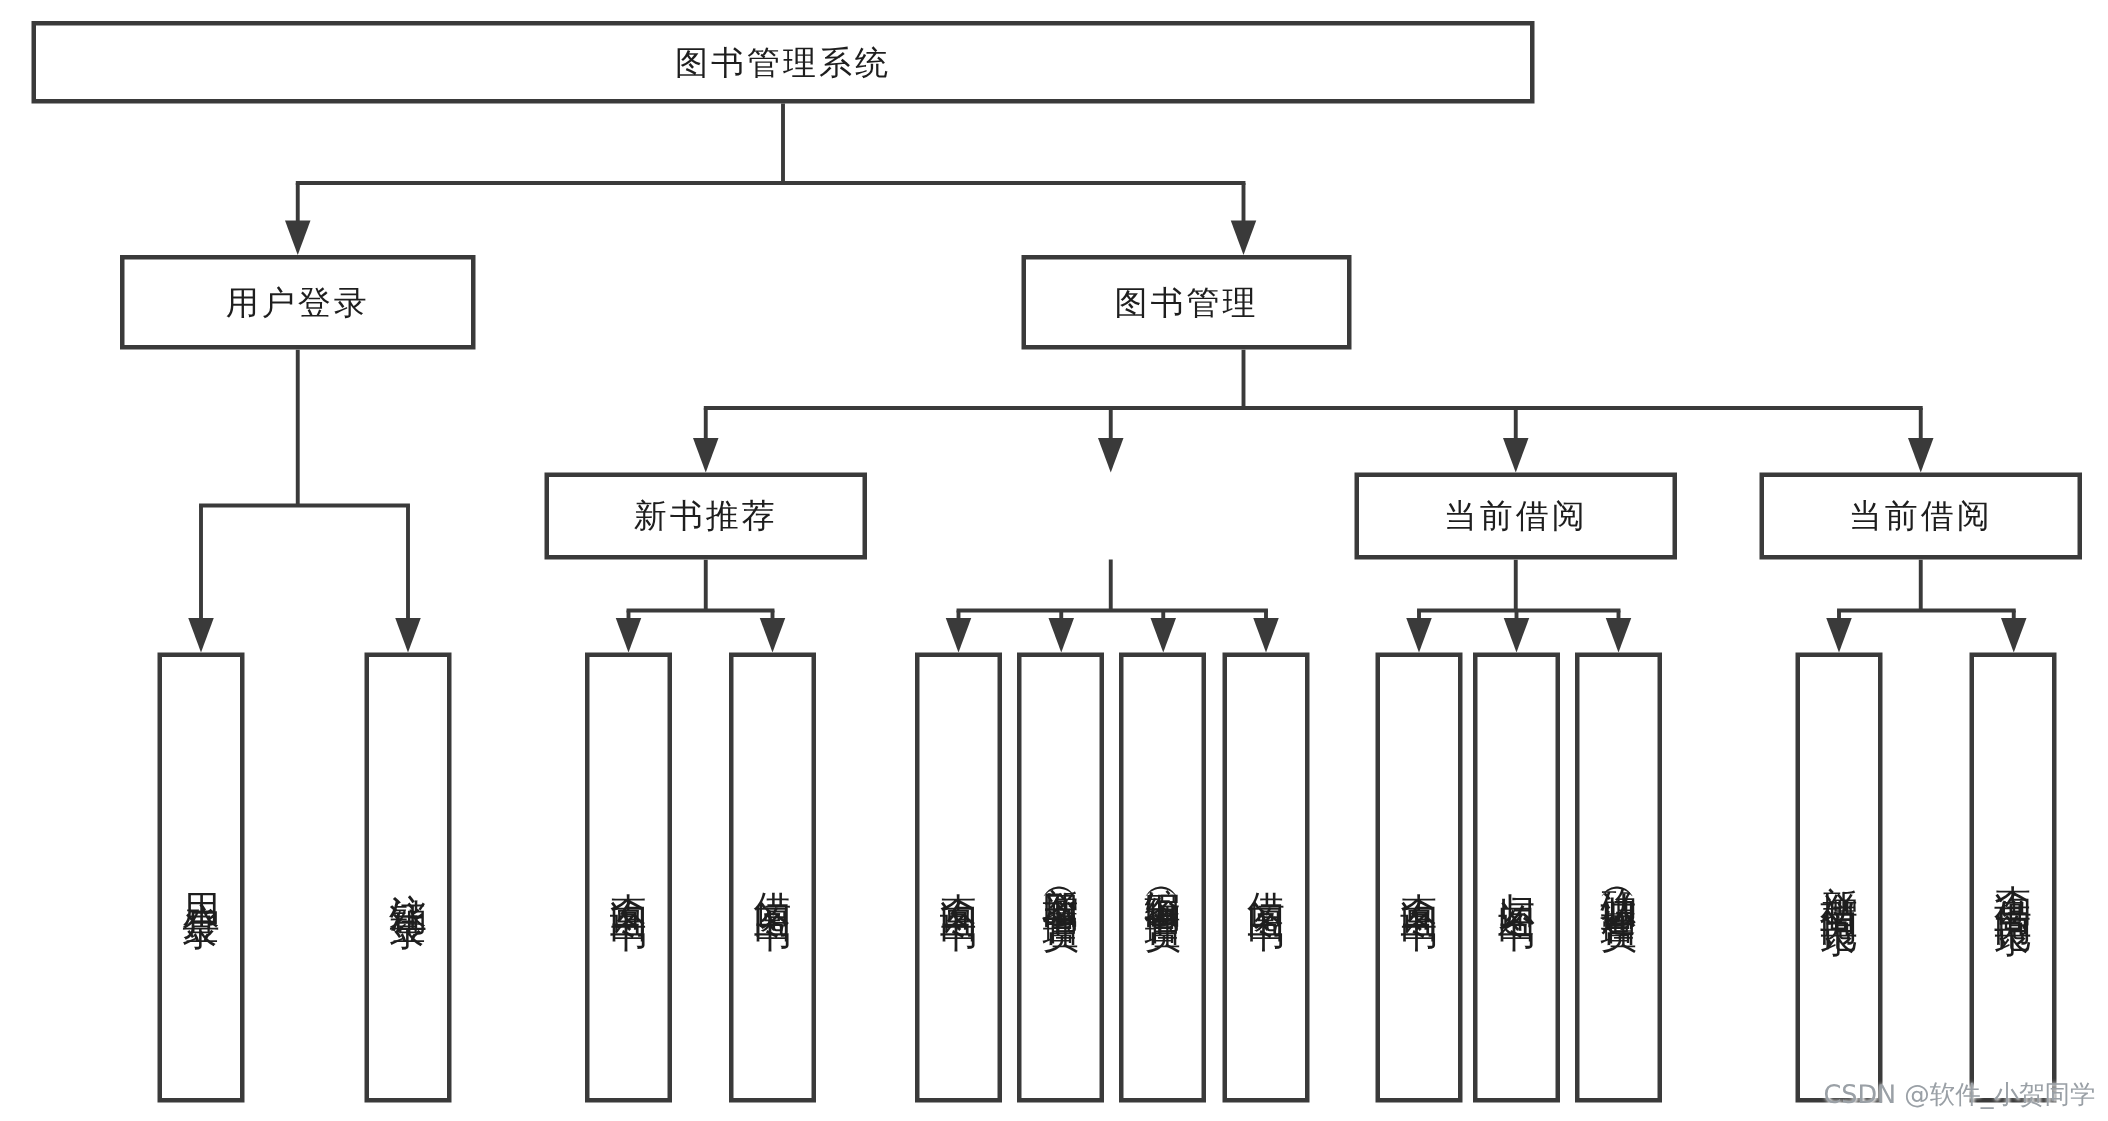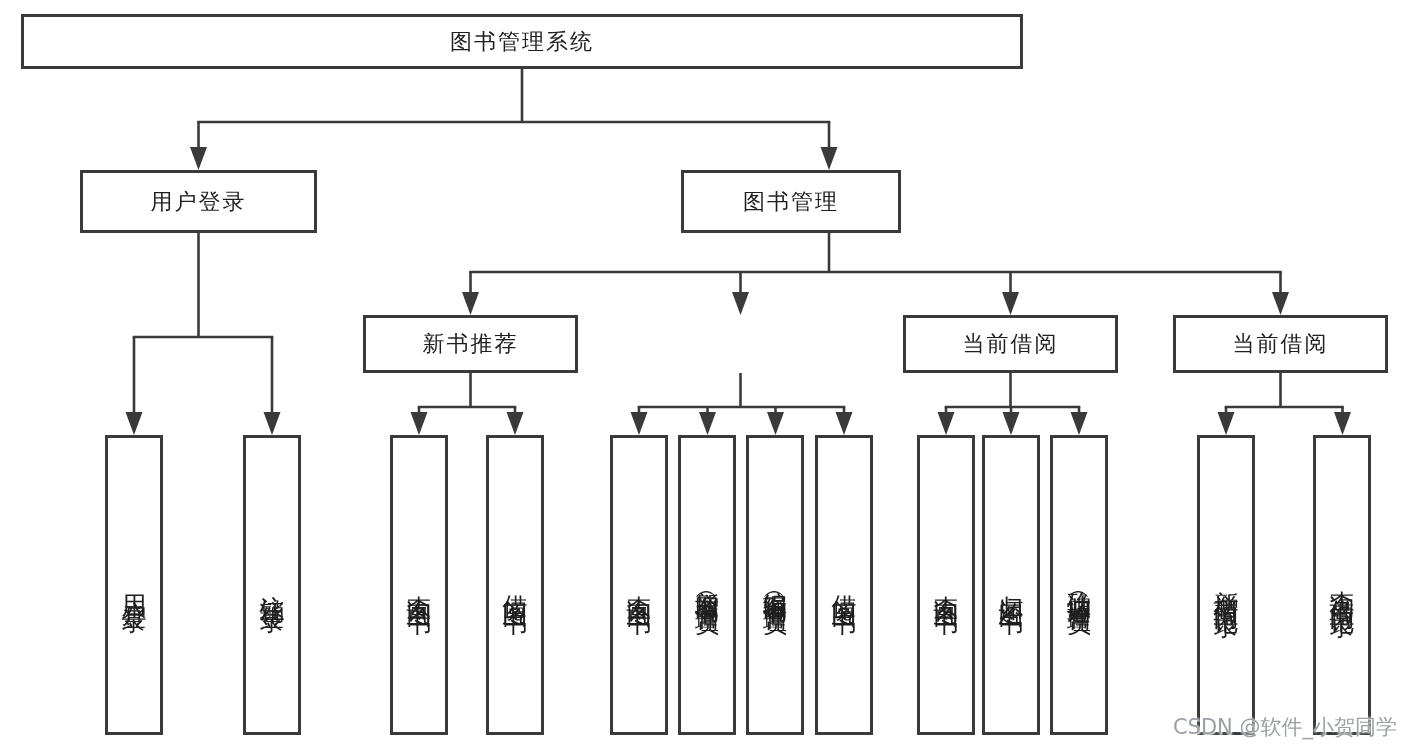--- a/index.html
+++ b/index.html
@@ -64,21 +64,21 @@
   .lf-8  { left: 815px; }
   .lf-9  { left: 917px; }
   .lf-10 { left: 982px; }
   .lf-11 { left: 1050px; }
   .lf-12 { left: 1197px; }
   .lf-13 { left: 1313px; }
   .watermark {
     position: absolute;
     right: 8px;
     bottom: 6px;
-    font-size: 21px;
+    font-size: 17px;
     color: #9aa0a6;
     text-shadow: 0 0 3px #ffffff, 1px 1px 2px #ffffff;
     white-space: nowrap;
   }
 </style>
 </head>
 <body>
 
 <div id="canvas">
 

